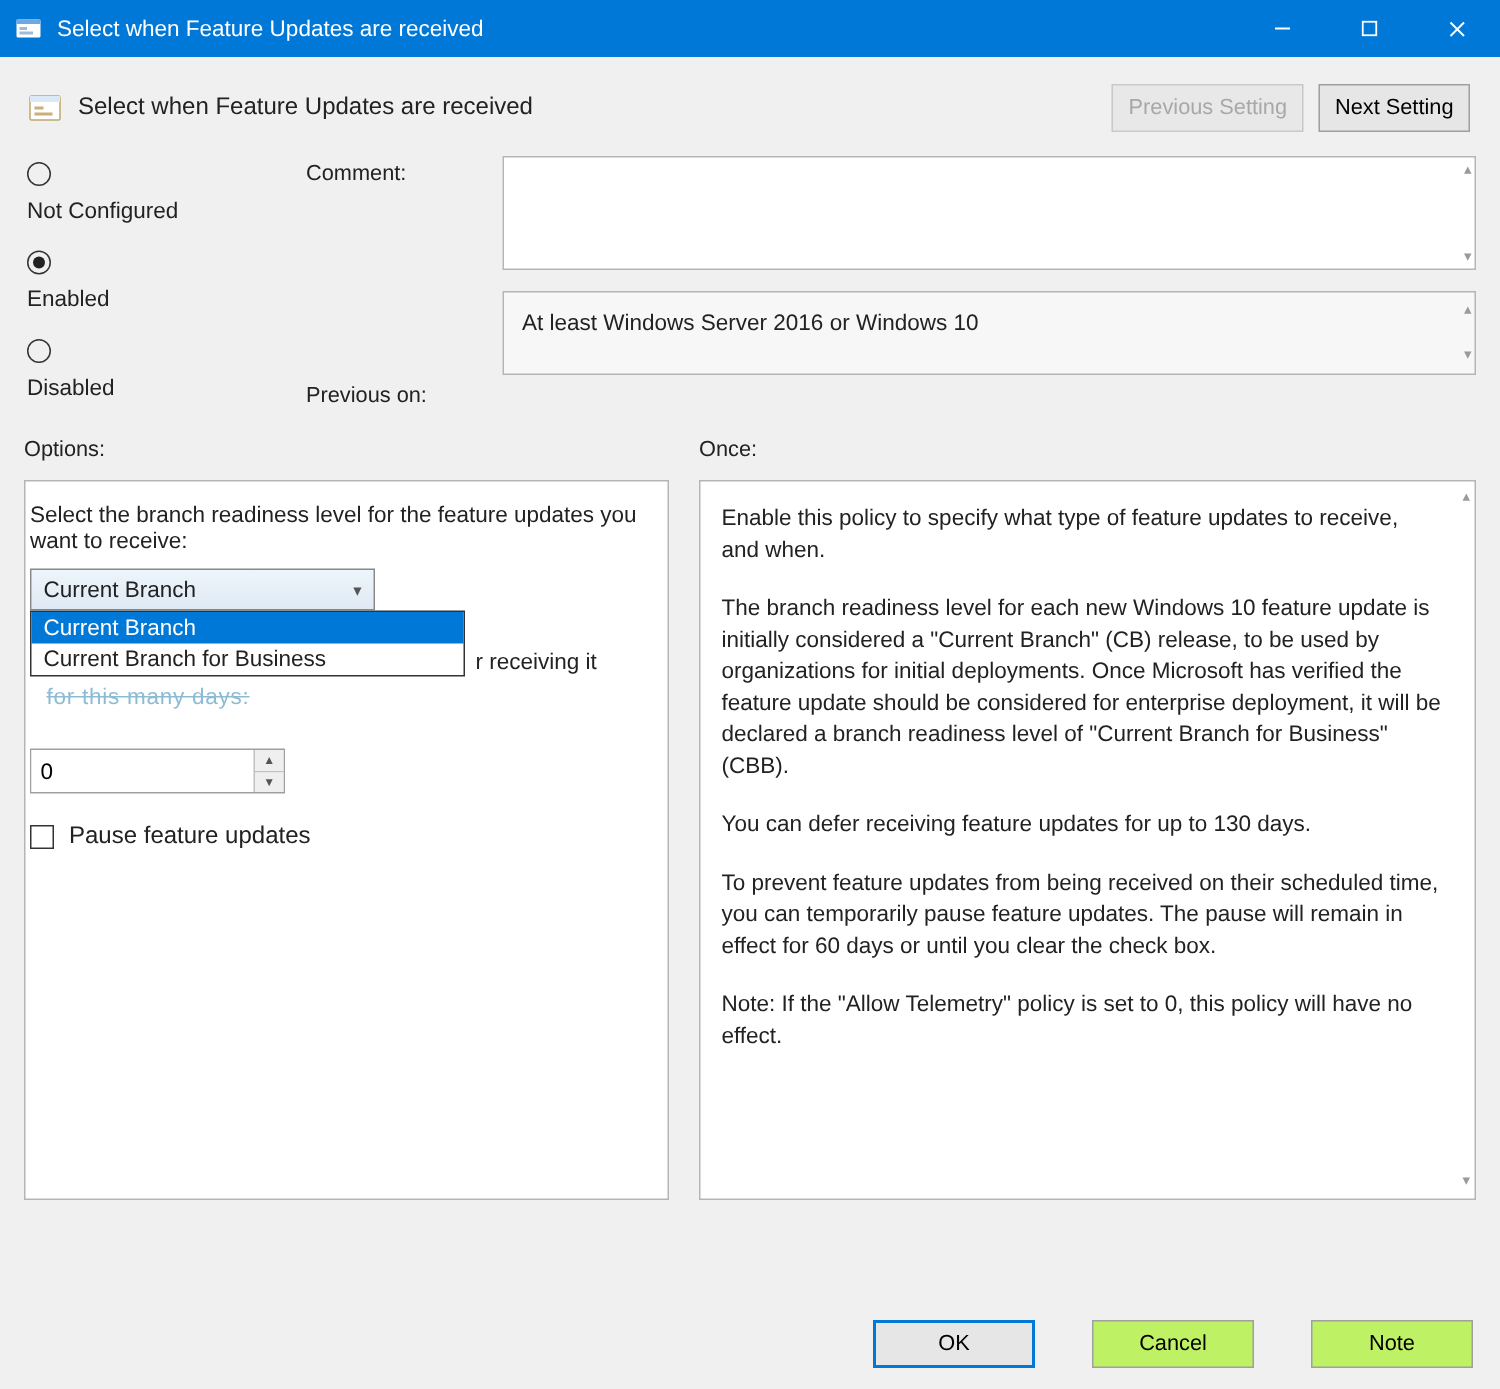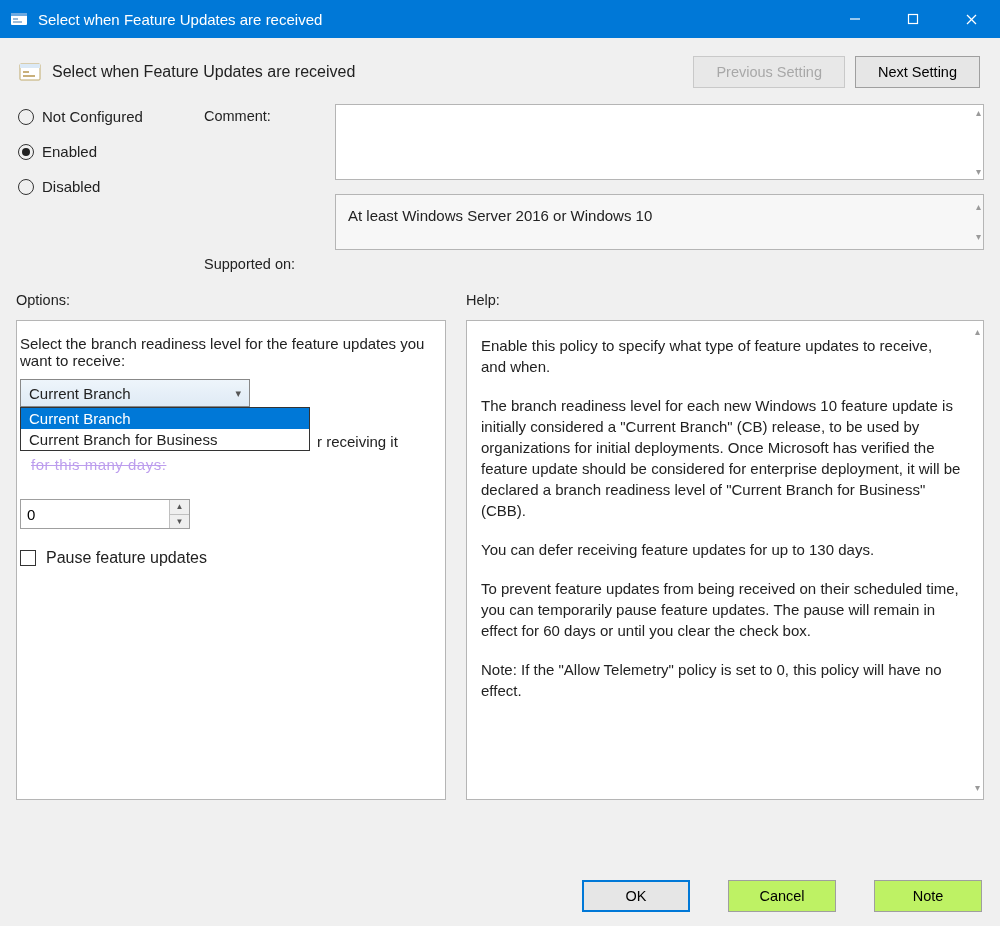--- a/index.html
+++ b/index.html
@@ -55,21 +55,21 @@
     margin-right: 10px;
   }
   .header-row .hdr-text {
     flex: 1;
     font-size: 16px;
   }
   .btn {
     height: 32px;
     border: 1px solid #9f9f9f;
     background: #e6e6e6;
-    padding: 0 22px;
+    padding: 0 10px;
     font-size: 14.5px;
     font-family: inherit;
     margin-left: 10px;
     cursor: pointer;
   }
   .btn:disabled {
     color: #a8a8a8;
     border-color: #c9c9c9;
     background: #e8e8e8;
     cursor: default;
@@ -83,23 +83,24 @@
     align-items: start;
   }
   .radio-col {
     display: flex;
     flex-direction: column;
     gap: 18px;
     padding-top: 4px;
   }
   .radio-item {
     display: flex;
-    align-items: flex-end;
+    align-items: flex-start;
     gap: 8px;
     font-size: 15px;
+    flex-direction: column;
   }
   .radio-outer {
     width: 16px; height: 16px;
     border: 1.5px solid #333;
     border-radius: 50%;
     display: inline-flex;
     align-items: center; justify-content: center;
   }
   .radio-outer.checked::after {
     content: "";
@@ -221,21 +222,21 @@
     left: 300px;
     top: 110px;
     font-size: 15px;
     line-height: 1.4;
   }
   .cutoff {
     position: absolute;
     left: 14px;
     top: 135px;
     font-size: 15px;
-    color: #6d28d9;
+    color: #0369a1;
     letter-spacing: 0.5px;
     text-decoration: line-through;
     opacity: 0.45;
   }
   .spinner {
     margin-top: 92px;
     width: 170px;
     height: 30px;
     display: flex;
     border: 1px solid #9f9f9f;
@@ -351,39 +352,39 @@
         <span class="radio-outer checked"></span>
         <span>Enabled</span>
       </label>
       <label class="radio-item">
         <span class="radio-outer"></span>
         <span>Disabled</span>
       </label>
     </div>
     <div class="lbl-col">
       <div class="lbl1">Comment:</div>
-      <div class="lbl2">Supported on:</div>
+      <div class="lbl2">Previous on:</div>
     </div>
     <div class="box-col">
       <div class="textbox">
         <span></span>
         <span class="scrollup">▴</span>
         <span class="scrolldown">▾</span>
       </div>
       <div class="textbox readonly-light">
         <span>At least Windows Server 2016 or Windows 10</span>
         <span class="scrollup">▴</span>
         <span class="scrolldown">▾</span>
       </div>
     </div>
   </div>
 
   <div class="labels-row">
     <div class="col-left">Options:</div>
-    <div class="col-right">Help:</div>
+    <div class="col-right">Once:</div>
   </div>
 
   <div class="panes-row">
     <div class="options-pane">
       <div>Select the branch readiness level for the feature updates you want to receive:</div>
 
       <div class="dropdown-wrap">
         <div class="dropdown-closed">
           <span>Current Branch</span>
           <span class="chev">▾</span>

